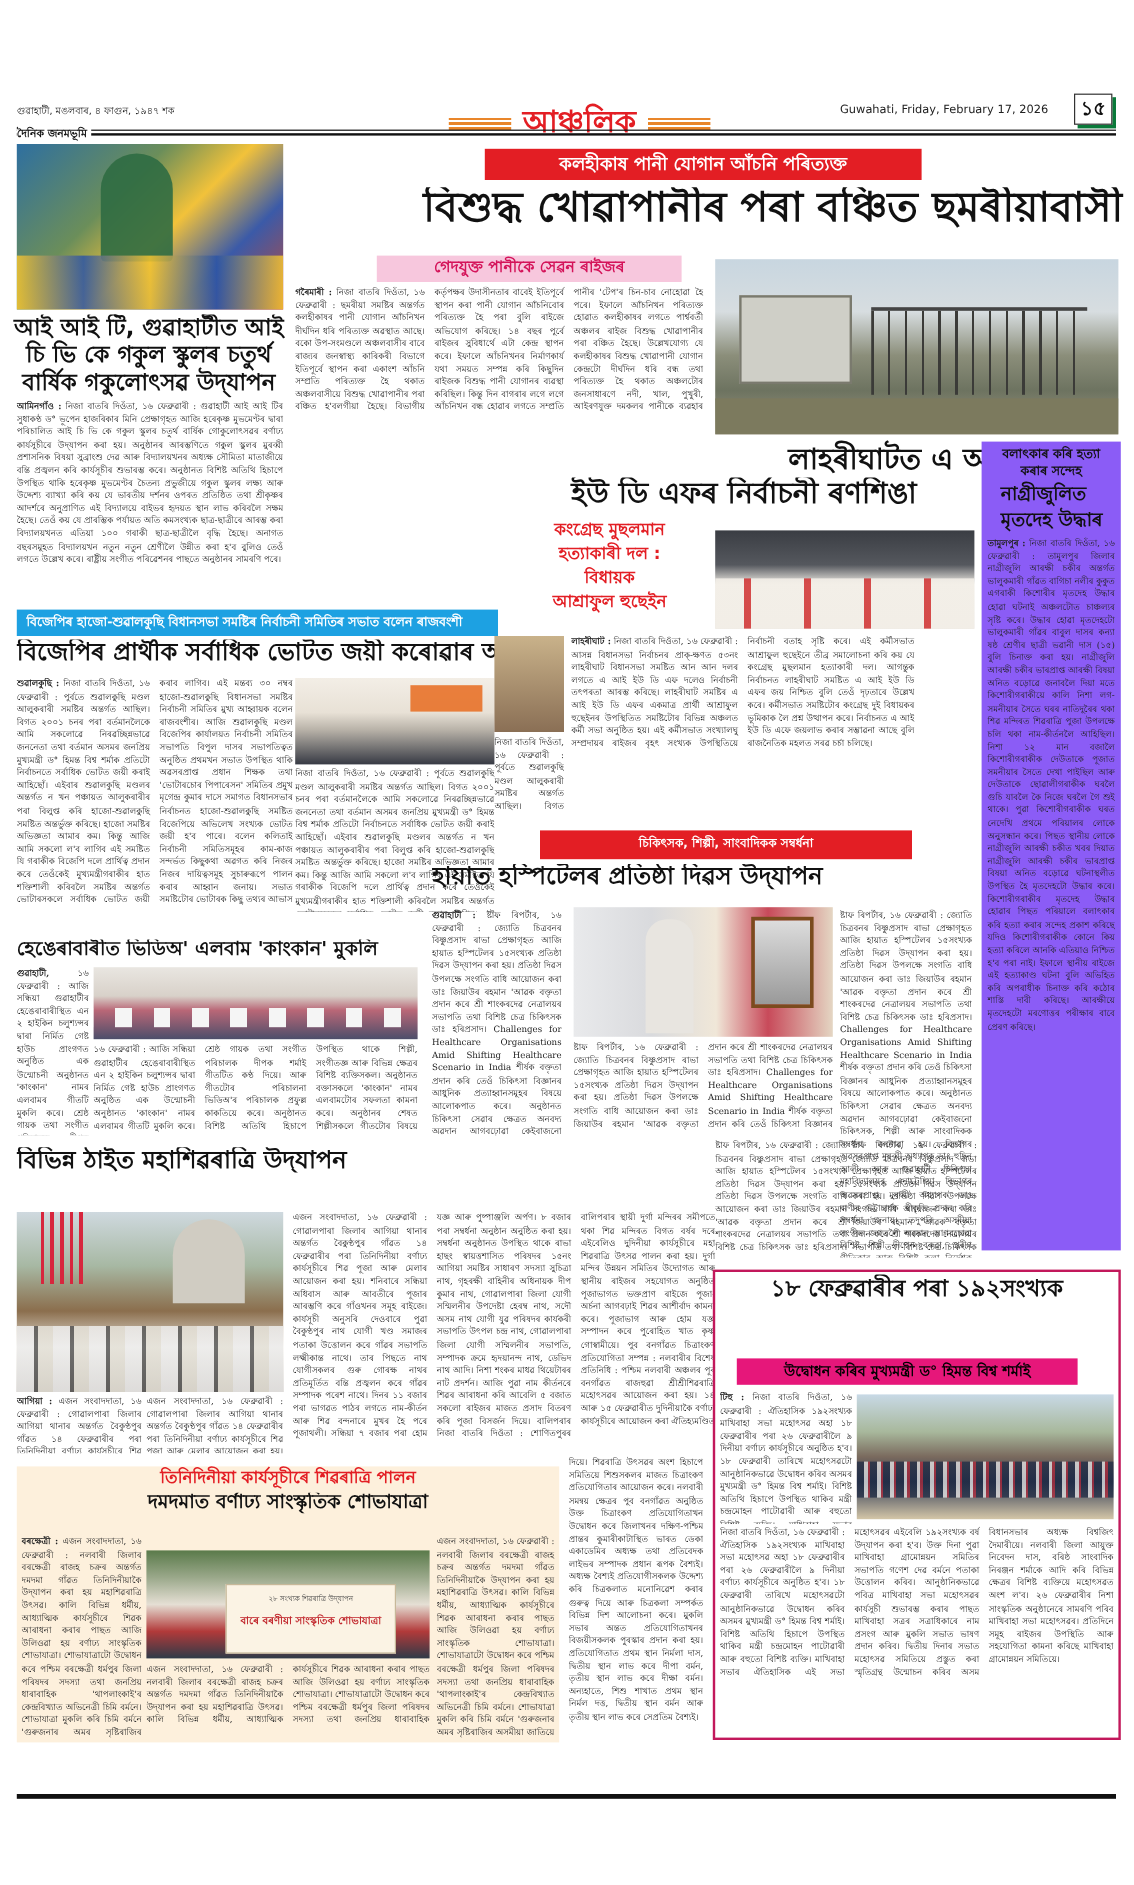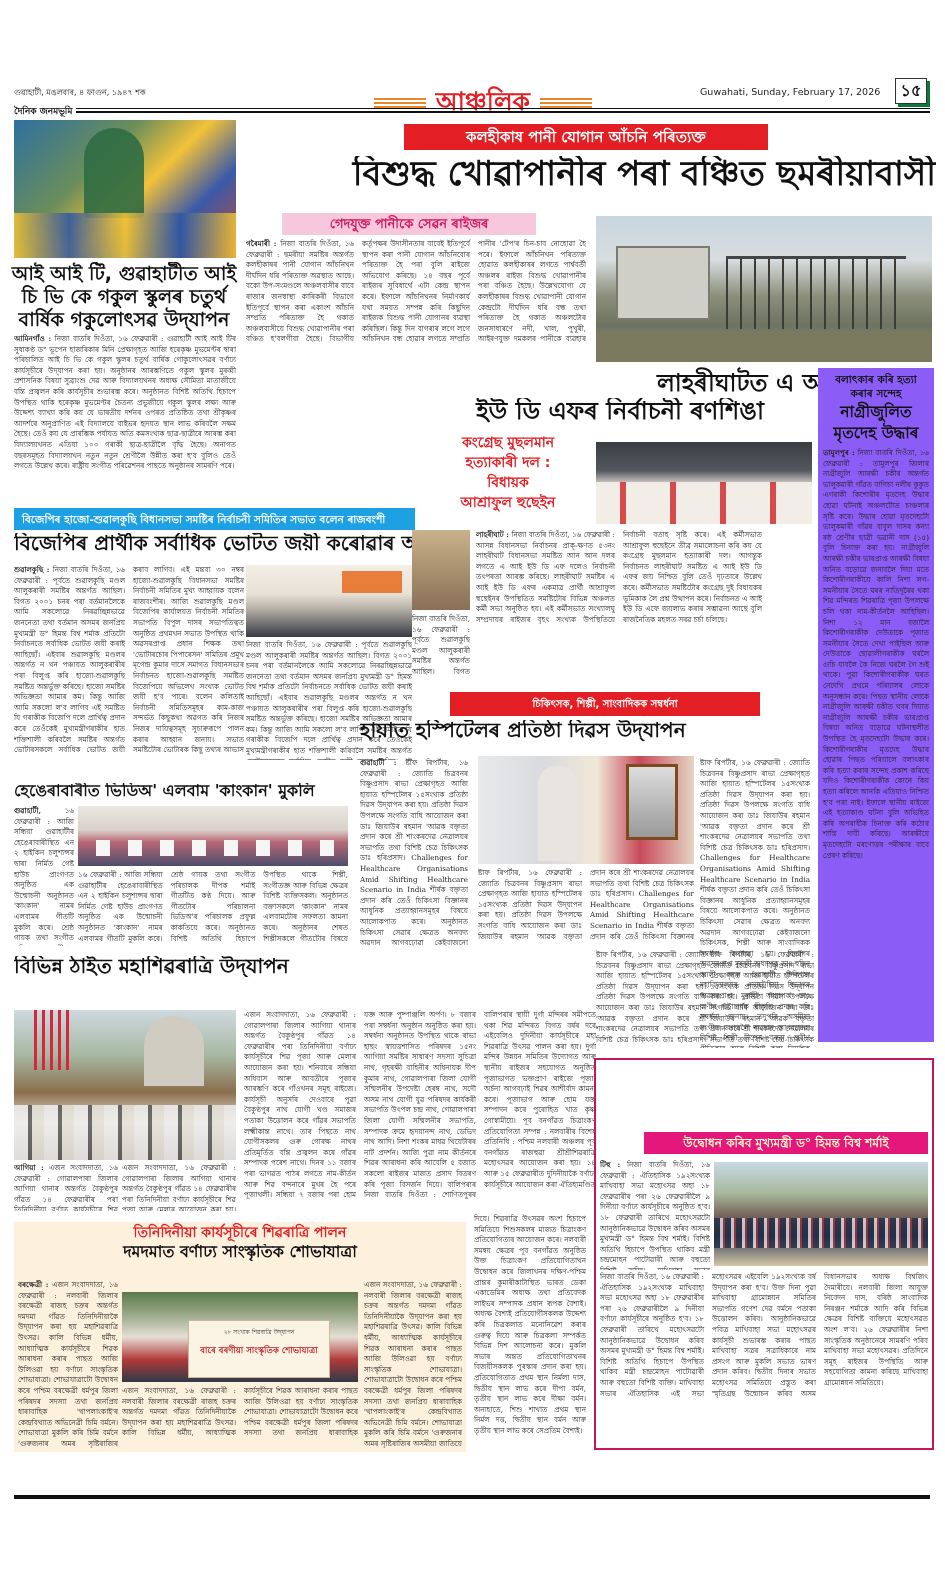--- a/index.html
+++ b/index.html
@@ -5,41 +5,41 @@
   html,body{margin:0;padding:0;background:#fff;}
   body{width:945px;height:1571px;position:relative;overflow:hidden;font-family:"DejaVu Sans",sans-serif;color:#111;}
   .abs{position:absolute;}
   .body-text{font-family:"DejaVu Serif",serif;font-size:7.2px;line-height:10.6px;color:#222;text-align:justify;overflow:hidden;}
   .body-text b{font-weight:bold;}
   .cols2{column-count:2;column-gap:8px;}
   .cols3{column-count:3;column-gap:8px;}
   .hl{font-family:"DejaVu Sans",sans-serif;font-weight:bold;color:#111;line-height:1.05;white-space:nowrap;overflow:hidden;}
   .hl-center{text-align:center;}
   .kicker-red{background:#e31e24;color:#fff;text-align:center;font-weight:bold;}
-  .kicker-pink{background:#f7c7dd;color:#d4145a;text-align:center;font-weight:bold;}
+  .kicker-pink{background:#f7c7dd;color:#d4145a;text-align:center;font-weight:bold;margin-left:32px;}
   .kicker-blue{background:#1da1e2;color:#fff;font-weight:bold;padding-left:8px;}
   .photo{overflow:hidden;}
   
   .mast-left{left:14px;top:86px;font-size:8px;color:#222;}
   .mast-right{left:700px;top:86px;font-size:9.5px;color:#222;}
   .pageno{left:895px;top:78px;width:30px;height:24px;border:1px solid #333;background:#fff;box-shadow:3px 3px 0 #0a7a3a;font-weight:bold;font-size:16px;text-align:center;line-height:24px;}
   .logo{left:352px;top:82px;width:240px;height:30px;text-align:right;}
   .logo-word{display:inline-block;color:#e31e24;font-weight:bold;font-size:25px;padding:0 10px;vertical-align:middle;}
   .logo-bar{display:inline-block;width:52px;height:12px;vertical-align:middle;background:repeating-linear-gradient(#e9862a 0 2px,transparent 2px 4px);}
   .rule{left:14px;width:916px;height:2px;background:#111;}
   .section-tag{left:14px;top:104px;font-size:9px;font-weight:bold;background:#fff;padding-right:4px;}
 </style>
 </head>
 <body>
 
 <div class="abs mast-left">গুৱাহাটী, মঙলবাৰ, ৪ ফাগুন, ১৯৪৭ শক</div>
 <div class="abs logo">
   <span class="logo-bar"></span><span class="logo-word">আঞ্চলিক</span><span class="logo-bar"></span>
 </div>
-<div class="abs mast-right">Guwahati, Sunday, February 17, 2026</div>
+<div class="abs mast-right">Guwahati, Friday, February 17, 2026</div>
 <div class="abs pageno">১৫</div>
 <div class="abs rule" style="top:108px;height:1px;"></div>
 <div class="abs rule" style="top:111px;height:2px;"></div>
 <div class="abs section-tag">দৈনিক জনমভূমি</div>
 
 <div class="abs photo" style="left:14px;top:120px;width:222px;height:138px;background:linear-gradient(135deg,#2e6fa0 0%,#6b8e5a 35%,#f2c23a 55%,#3b5aa8 75%,#c04a3a 100%);">
   <div style="position:absolute;left:70px;top:8px;width:60px;height:90px;border-radius:30px 30px 4px 4px;background:#2f6b43;opacity:.9;"></div>
   <div style="position:absolute;left:0;bottom:0;width:100%;height:45px;background:linear-gradient(90deg,#f4c430,#2d55a5,#f4c430,#2d55a5,#f4c430);opacity:.85;"></div>
 </div>
 <div class="abs hl hl-center" style="left:10px;top:262px;width:228px;font-size:19px;line-height:23px;">
@@ -72,21 +72,21 @@
 <div class="abs photo" style="left:596px;top:442px;width:216px;height:82px;background:linear-gradient(180deg,#3a3d43 0%,#55585e 35%,#f1ede6 55%,#e9e4dc 100%);">
   <div style="position:absolute;left:0;top:40px;width:100%;height:42px;background:repeating-linear-gradient(90deg,#f3efe8 0 24px,#d23a3a 24px 30px,#f3efe8 30px 50px);opacity:.9;"></div>
 </div>
 <div class="abs body-text cols2" style="left:476px;top:530px;width:286px;height:150px;"><b>লাহৰীঘাট :</b> <span>নিজা বাতৰি দিওঁতা, ১৬ ফেব্ৰুৱাৰী : আসন্ন বিধানসভা নিৰ্বাচনৰ প্ৰাক্-ক্ষণত ৫৩নং লাহৰীঘাট বিধানসভা সমষ্টিত আন আন দলৰ লগতে এ আই ইউ ডি এফ দলেও নিৰ্বাচনী তৎপৰতা আৰম্ভ কৰিছে। লাহৰীঘাট সমষ্টিৰ এ আই ইউ ডি এফৰ একমাত্ৰ প্ৰাৰ্থী আশ্ৰাফুল হুছেইনৰ উপস্থিতিত সমষ্টিটোৰ বিভিন্ন অঞ্চলত কৰ্মী সভা অনুষ্ঠিত হয়। এই কৰ্মীসভাত সংখ্যালঘু সম্প্ৰদায়ৰ ৰাইজৰ বৃহৎ সংখ্যক উপস্থিতিয়ে নিৰ্বাচনী বতাহ সৃষ্টি কৰে। এই কৰ্মীসভাত আশ্ৰাফুল হুছেইনে তীব্ৰ সমালোচনা কৰি কয় যে কংগ্ৰেছ মুছলমান হত্যাকাৰী দল। আগন্তুক নিৰ্বাচনত লাহৰীঘাট সমষ্টিত এ আই ইউ ডি এফৰ জয় নিশ্চিত বুলি তেওঁ দৃঢ়তাৰে উল্লেখ কৰে। কৰ্মীসভাত সমষ্টিটোৰ কংগ্ৰেছ দুই বিধায়কৰ ভূমিকাক লৈ প্ৰশ্ন উত্থাপন কৰে। নিৰ্বাচনত এ আই ইউ ডি এফে জয়লাভ কৰাৰ সম্ভাৱনা আছে বুলি ৰাজনৈতিক মহলত সৰৱ চৰ্চা চলিছে।</span></div>
 
 <div class="abs" style="left:818px;top:368px;width:116px;height:674px;background:#8b5cf6;">
   <div style="text-align:center;font-weight:bold;font-size:10.5px;line-height:14px;margin-top:4px;">
     <div>বলাৎকাৰ কৰি হত্যা</div>
     <div>কৰাৰ সন্দেহ</div>
   </div>
-  <div style="text-align:center;font-weight:bold;font-size:15.5px;line-height:21px;margin-top:2px;">
+  <div style="text-align:left;font-weight:bold;font-size:15.5px;line-height:21px;margin-top:2px;margin-left:16px;">
     <div>নাগ্ৰীজুলিত</div>
     <div>মৃতদেহ উদ্ধাৰ</div>
   </div>
   <div class="body-text" style="padding:4px 5px 0 5px;height:590px;"><b>তামুলপুৰ :</b> <span>নিজা বাতৰি দিওঁতা, ১৬ ফেব্ৰুৱাৰী : তামুলপুৰ জিলাৰ নাগ্ৰীজুলি আৰক্ষী চকীৰ অন্তৰ্গত ভালুকমাৰী গাঁৱত বাগিচা নলীৰ কুকুত এগৰাকী কিশোৰীৰ মৃতদেহ উদ্ধাৰ হোৱা ঘটনাই অঞ্চলটোত চাঞ্চল্যৰ সৃষ্টি কৰে। উদ্ধাৰ হোৱা মৃতদেহটো ভালুকমাৰী গাঁৱৰ বাবুল দাসৰ কন্যা ষষ্ঠ শ্ৰেণীৰ ছাত্ৰী ভৱানী দাস (১৫) বুলি চিনাক্ত কৰা হয়। নাগ্ৰীজুলি আৰক্ষী চকীৰ ভাৰপ্ৰাপ্ত আৰক্ষী বিষয়া অনিত বড়োৱে জনাবলৈ দিয়া মতে কিশোৰীগৰাকীয়ে কালি নিশা লগ-সমনীয়াৰ সৈতে ঘৰৰ নাতিদূৰৈৰ থকা শিৱ মন্দিৰত শিৱৰাত্ৰি পূজা উপলক্ষে চলি থকা নাম-কীৰ্তনলৈ আহিছিল। নিশা ১২ মান বজালৈ কিশোৰীগৰাকীক দেউতাকে পূজাত সমনীয়াৰ সৈতে দেখা পাইছিল আৰু দেউতাকে ছোৱালীগৰাকীক ঘৰলৈ গুচি যাবলৈ কৈ নিজে ঘৰলৈ গৈ শুই থাকে। পুৱা কিশোৰীগৰাকীক ঘৰত নেদেখি প্ৰথমে পৰিয়ালৰ লোকে অনুসন্ধান কৰে। পিছত স্থানীয় লোকে নাগ্ৰীজুলি আৰক্ষী চকীত খবৰ দিয়াত নাগ্ৰীজুলি আৰক্ষী চকীৰ ভাৰপ্ৰাপ্ত বিষয়া অনিত বড়োৱে ঘটনাস্থলীত উপস্থিত হৈ মৃতদেহটো উদ্ধাৰ কৰে। কিশোৰীগৰাকীৰ মৃতদেহ উদ্ধাৰ হোৱাৰ পিছত পৰিয়ালে বলাৎকাৰ কৰি হত্যা কৰাৰ সন্দেহ প্ৰকাশ কৰিছে যদিও কিশোৰীগৰাকীক কোনে কিয় হত্যা কৰিলে আনকি এতিয়াও নিশ্চিত হ'ব পৰা নাই। ইফালে স্থানীয় ৰাইজে এই হত্যাকাণ্ড ঘটনা বুলি অভিহিত কৰি অপৰাধীক চিনাক্ত কৰি কঠোৰ শাস্তি দাবী কৰিছে। আৰক্ষীয়ে মৃতদেহটো মৰণোত্তৰ পৰীক্ষাৰ বাবে প্ৰেৰণ কৰিছে।</span></div>
 </div>
 
 <div class="abs kicker-blue" style="left:14px;top:508px;width:393px;height:22px;font-size:10.5px;line-height:22px;white-space:nowrap;overflow:hidden;">বিজেপিৰ হাজো-শুৱালকুছি বিধানসভা সমষ্টিৰ নিৰ্বাচনী সমিতিৰ সভাত বলেন ৰাজবংশী</div>
 <div class="abs hl" style="left:14px;top:533px;width:400px;font-size:20px;">বিজেপিৰ প্ৰাৰ্থীক সৰ্বাধিক ভোটত জয়ী কৰোৱাৰ আহ্বান</div>
 <div class="abs body-text" style="left:14px;top:565px;width:230px;height:195px;column-count:2;column-gap:8px;"><b>শুৱালকুছি :</b> <span>নিজা বাতৰি দিওঁতা, ১৬ ফেব্ৰুৱাৰী : পূৰ্বতে শুৱালকুছি মণ্ডল আলুকৰাৰী সমষ্টিৰ অন্তৰ্গত আছিল। বিগত ২০০১ চনৰ পৰা বৰ্তমানলৈকে আমি সকলোৱে নিৰৱচ্ছিন্নভাৱে জননেতা তথা বৰ্তমান অসমৰ জনপ্ৰিয় মুখ্যমন্ত্ৰী ড° হিমন্ত বিশ্ব শৰ্মাক প্ৰতিটো নিৰ্বাচনতে সৰ্বাধিক ভোটত জয়ী কৰাই আহিছোঁ। এইবাৰ শুৱালকুছি মণ্ডলৰ অন্তৰ্গত ন খন পঞ্চায়ত আলুকৰাৰীৰ পৰা বিলুপ্ত কৰি হাজো-শুৱালকুছি সমষ্টিত অন্তৰ্ভুক্ত কৰিছে। হাজো সমষ্টিৰ অভিজ্ঞতা আমাৰ কম। কিন্তু আজি আমি সকলো ল'ব লাগিব এই সমষ্টিত যি গৰাকীক বিজেপি দলে প্ৰাৰ্থিত্ব প্ৰদান কৰে তেওঁকেই মুখ্যমন্ত্ৰীগৰাকীৰ হাত শক্তিশালী কৰিবলৈ সমষ্টিৰ অন্তৰ্গত ভোটাৰসকলে সৰ্বাধিক ভোটত জয়ী কৰাব লাগিব। এই মন্তব্য ৩০ নম্বৰ হাজো-শুৱালকুছি বিধানসভা সমষ্টিৰ নিৰ্বাচনী সমিতিৰ মুখ্য আহ্বায়ক বলেন ৰাজবংশীৰ। আজি শুৱালকুছি মণ্ডল বিজেপিৰ কাৰ্যালয়ত নিৰ্বাচনী সমিতিৰ সভাপতি বিপুল দাসৰ সভাপতিত্বত অনুষ্ঠিত প্ৰথমখন সভাত উপস্থিত থাকি অৱসৰপ্ৰাপ্ত প্ৰধান শিক্ষক তথা 'ভোটাৰচোৰ পিপাৰেসন' সমিতিৰ প্ৰমুখ মৃগেন্দ্ৰ কুমাৰ দাসে সমাগত বিধানসভাৰ নিৰ্বাচনত হাজো-শুৱালকুছি সমষ্টিত বিজেপিয়ে অভিলেখ সংখ্যক ভোটত জয়ী হ'ব পাৰে। বলেন কলিতাই নিৰ্বাচনী সমিতিসমূহৰ কাম-কাজ সন্দৰ্ভত কিছুকথা অৱগত কৰি নিজৰ নিজৰ দায়িত্বসমূহ সুচাৰুৰূপে পালন কৰাৰ আহ্বান জনায়। সভাত সমষ্টিটোৰ ভোটাৰক কিছু তথ্যৰ আভাস দিয়ে কিশোৰ মালাকাৰে। সভাত শুৱালকুছি মণ্ডল বিজেপিৰ সভাপতি ধীৰাজ মহন্ত, সম্পাদক ফুলমণি দাস, প্ৰকাশ দাস, ভবেশ দাস প্ৰমুখ্যে কেইবাজনে ভাষণ দি হাজো-শুৱালকুছি সমষ্টিত শক্তিশালী প্ৰচাৰ চলোৱাৰ আহ্বান জনায়।</span></div>
 <div class="abs photo" style="left:246px;top:565px;width:166px;height:72px;background:linear-gradient(180deg,#f3eee6 0%,#e8e1d6 40%,#b8b2a8 60%,#373a44 100%);">
@@ -136,21 +136,22 @@
     <div style="font-size:8.5px;text-align:center;color:#c1272d;font-weight:bold;margin-top:6px;white-space:nowrap;overflow:hidden;">বাৰে বৰণীয়া সাংস্কৃতিক শোভাযাত্ৰা</div>
   </div>
 </div>
 <div class="abs body-text cols2" style="left:122px;top:1386px;width:236px;height:62px;"><span>এজন সংবাদদাতা, ১৬ ফেব্ৰুৱাৰী : নলবাৰী জিলাৰ বৰক্ষেত্ৰী ৰাজহ চক্ৰৰ অন্তৰ্গত দমদমা গাঁৱত তিনিদিনীয়াকৈ উদ্‌যাপন কৰা হয় মহাশিৱৰাত্ৰি উৎসৱ। কালি বিভিন্ন ধৰ্মীয়, আধ্যাত্মিক কাৰ্যসূচীৰে শিৱক আৰাধনা কৰাৰ পাছত আজি উলিওৱা হয় বৰ্ণাঢ্য সাংস্কৃতিক শোভাযাত্ৰা। শোভাযাত্ৰাটো উদ্বোধন কৰে পশ্চিম বৰক্ষেত্ৰী ধৰ্মপুৰ জিলা পৰিষদৰ সদস্যা তথা জনপ্ৰিয় ধাৰাবাহিক 'থাপলাংকাই'ৰ কেন্দ্ৰবিখ্যাত অভিনেত্ৰী চিমি বৰ্মনে। শোভাযাত্ৰা মুকলি কৰি চিমি বৰ্মনে 'গুৰুজনাৰ অমৰ সৃষ্টিৰাজিৰ অসমীয়া জাতিয়ে জীয়াই ৰাখিব লাগিব' বুলি উল্লেখ কৰে। অসমীয়া জাতি-জনগোষ্ঠীৰ বিভিন্ন কৃষ্টি-সংস্কৃতি সমাহাৰসমূহ উপস্থাপন কৰি দমদমা গাঁৱৰ মাজেৰে উলিওৱা শোভাযাত্ৰাটোৱে মুগ্ধ হৈ পৰে গাঁওবাসী। বিয়লি সহস্ৰাধিক ৰাইজৰ উপস্থিতিত নাগাবা নাম পৰিবেশন কৰে বৰিয়াৰ হীৰামণি বৈশ্যই। নিশা বৰতলা গাঁৱৰ নৱজাগৰণ ভ্ৰাম্যমাণ নাট্যদলে নাট প্ৰদৰ্শন কৰে। কাৰ্যসূচী অনুসৰি কাইলৈ পুৱা শৈশৱৰ প্ৰতিযোগিতা, চিত্ৰাংকণ প্ৰতিযোগিতা আৰু বুদ্ধিমত্তাৰ প্ৰতিযোগিতা অনুষ্ঠিত হ'ব। বিয়লি অসমীয়া গীতৰ আধাৰত নৃত্য প্ৰতিযোগিতা আৰু নিশা অনুষ্ঠিতব্য সাংস্কৃতিক সন্ধিয়া উদ্বোধন কৰিব অসম জাতীয়তাবাদী যুৱ-ছাত্ৰ পৰিষদৰ কেন্দ্ৰীয় সাধাৰণ সম্পাদক ৰামেন্দ্ৰ বাৰাজে। মহাশিৱৰাত্ৰি উৎসৱৰ পতাকা উত্তোলন কৰে মাধ্যমিক বিদ্যালয়ৰ শিক্ষক নৱেন দাস। সমিতিৰ উপ-সভাপতি চিত্তৰঞ্জন তালুকদাৰে শিৱ মন্দিৰ প্ৰাংগণত গছপুলি ৰোপণ কৰে যোগেন্দ্ৰ নাথ বৰ্মন, প্ৰবীণ তালুকদাৰ, লক্ষীকান্ত বৰ্মন আৰু কৃষ্ণকান্ত হাজৰিকাই বন্তি প্ৰজ্বলন কৰে হিতেশ গোস্বামী, চৰিন তালুকদাৰ, সুবেন্দ্ৰ নাথ হাজৰিকা, ভুৱনেশ্বৰ নাথ আৰু নৃপেন্দ্ৰ নাথ বৰ্মনে। নিশা অধিবেশনত ভ্ৰাম্যমাণ নাট্যদলৰ নাট প্ৰদৰ্শন কৰে।</span></div>
 <div class="abs body-text" style="left:364px;top:1280px;width:98px;height:168px;"><span>এজন সংবাদদাতা, ১৬ ফেব্ৰুৱাৰী : নলবাৰী জিলাৰ বৰক্ষেত্ৰী ৰাজহ চক্ৰৰ অন্তৰ্গত দমদমা গাঁৱত তিনিদিনীয়াকৈ উদ্‌যাপন কৰা হয় মহাশিৱৰাত্ৰি উৎসৱ। কালি বিভিন্ন ধৰ্মীয়, আধ্যাত্মিক কাৰ্যসূচীৰে শিৱক আৰাধনা কৰাৰ পাছত আজি উলিওৱা হয় বৰ্ণাঢ্য সাংস্কৃতিক শোভাযাত্ৰা। শোভাযাত্ৰাটো উদ্বোধন কৰে পশ্চিম বৰক্ষেত্ৰী ধৰ্মপুৰ জিলা পৰিষদৰ সদস্যা তথা জনপ্ৰিয় ধাৰাবাহিক 'থাপলাংকাই'ৰ কেন্দ্ৰবিখ্যাত অভিনেত্ৰী চিমি বৰ্মনে। শোভাযাত্ৰা মুকলি কৰি চিমি বৰ্মনে 'গুৰুজনাৰ অমৰ সৃষ্টিৰাজিৰ অসমীয়া জাতিয়ে জীয়াই ৰাখিব লাগিব' বুলি উল্লেখ কৰে। অসমীয়া জাতি-জনগোষ্ঠীৰ বিভিন্ন কৃষ্টি-সংস্কৃতি সমাহাৰসমূহ উপস্থাপন কৰি দমদমা গাঁৱৰ মাজেৰে উলিওৱা শোভাযাত্ৰাটোৱে মুগ্ধ হৈ পৰে গাঁওবাসী। বিয়লি সহস্ৰাধিক ৰাইজৰ উপস্থিতিত নাগাবা নাম পৰিবেশন কৰে বৰিয়াৰ হীৰামণি বৈশ্যই। নিশা বৰতলা গাঁৱৰ নৱজাগৰণ ভ্ৰাম্যমাণ নাট্যদলে নাট প্ৰদৰ্শন কৰে। কাৰ্যসূচী অনুসৰি কাইলৈ পুৱা শৈশৱৰ প্ৰতিযোগিতা, চিত্ৰাংকণ প্ৰতিযোগিতা আৰু বুদ্ধিমত্তাৰ প্ৰতিযোগিতা অনুষ্ঠিত হ'ব। বিয়লি অসমীয়া গীতৰ আধাৰত নৃত্য প্ৰতিযোগিতা আৰু নিশা অনুষ্ঠিতব্য সাংস্কৃতিক সন্ধিয়া উদ্বোধন কৰিব অসম জাতীয়তাবাদী যুৱ-ছাত্ৰ পৰিষদৰ কেন্দ্ৰীয় সাধাৰণ সম্পাদক ৰামেন্দ্ৰ বাৰাজে। মহাশিৱৰাত্ৰি উৎসৱৰ পতাকা উত্তোলন কৰে মাধ্যমিক বিদ্যালয়ৰ শিক্ষক নৱেন দাস। সমিতিৰ উপ-সভাপতি চিত্তৰঞ্জন তালুকদাৰে শিৱ মন্দিৰ প্ৰাংগণত গছপুলি ৰোপণ কৰে যোগেন্দ্ৰ নাথ বৰ্মন, প্ৰবীণ তালুকদাৰ, লক্ষীকান্ত বৰ্মন আৰু কৃষ্ণকান্ত হাজৰিকাই বন্তি প্ৰজ্বলন কৰে হিতেশ গোস্বামী, চৰিন তালুকদাৰ, সুবেন্দ্ৰ নাথ হাজৰিকা, ভুৱনেশ্বৰ নাথ আৰু নৃপেন্দ্ৰ নাথ বৰ্মনে। নিশা অধিবেশনত ভ্ৰাম্যমাণ নাট্যদলৰ নাট প্ৰদৰ্শন কৰে।</span></div>
 
 <div class="abs body-text" style="left:474px;top:1214px;width:112px;height:240px;"><span>দিয়ে। শিৱৰাত্ৰি উৎসৱৰ অংশ হিচাপে সমিতিয়ে শিশুসকলৰ মাজত চিত্ৰাংকণ প্ৰতিযোগিতাৰ আয়োজন কৰে। নলবাৰী সমন্বয় ক্ষেত্ৰৰ পূব বনগাঁৱত অনুষ্ঠিত উক্ত চিত্ৰাংকণ প্ৰতিযোগিতাখন উদ্বোধন কৰে জিলাখনৰ দক্ষিণ-পশ্চিম প্ৰান্তৰ কুমাৰীকাটাস্থিত ভাৰত ডেকা একাডেমিৰ অধ্যক্ষ তথা প্ৰতিবেদক লাইভৰ সম্পাদক প্ৰধান ৰূপক বৈশ্যই। অধ্যক্ষ বৈশ্যই প্ৰতিযোগীসকলক উদ্দেশ্য কৰি চিত্ৰকলাত মনোনিৱেশ কৰাৰ গুৰুত্ব দিয়ে আৰু চিত্ৰকলা সম্পৰ্কত বিভিন্ন দিশ আলোচনা কৰে। মুকলি সভাৰ অন্তত প্ৰতিযোগিতাখনৰ বিজয়ীসকলক পুৰস্কাৰ প্ৰদান কৰা হয়। প্ৰতিযোগিতাত প্ৰথম স্থান নিৰ্মলা দাস, দ্বিতীয় স্থান লাভ কৰে দীপা বৰ্মন, তৃতীয় স্থান লাভ কৰে দীক্ষা বৰ্মন। অন্যহাতে, শিশু শাখাত প্ৰথম স্থান নিৰ্মল দত্ত, দ্বিতীয় স্থান বৰ্মন আৰু তৃতীয় স্থান লাভ কৰে সেপ্ৰতিম বৈশ্যই।</span></div>
 
 <div class="abs" style="left:594px;top:1058px;width:340px;height:392px;border:2px solid #c2185b;box-sizing:border-box;"></div>
 <div class="abs hl hl-center" style="left:596px;top:1062px;width:336px;font-size:19px;line-height:25px;">
+  <div>১৮ ফেব্ৰুৱাৰীৰ পৰা ১৯২সংখ্যক</div>
 </div>
-<div class="abs" style="left:644px;top:1132px;width:284px;height:22px;background:#e6177a;color:#fef9c3;font-weight:bold;font-size:12px;line-height:22px;text-align:center;white-space:nowrap;overflow:hidden;">উদ্বোধন কৰিব মুখ্যমন্ত্ৰী ড° হিমন্ত বিশ্ব শৰ্মাই</div>
+<div class="abs" style="left:614px;top:1132px;width:284px;height:22px;background:#e6177a;color:#000000;font-weight:bold;font-size:12px;line-height:22px;text-align:center;white-space:nowrap;overflow:hidden;">উদ্বোধন কৰিব মুখ্যমন্ত্ৰী ড° হিমন্ত বিশ্ব শৰ্মাই</div>
 <div class="abs body-text" style="left:600px;top:1160px;width:110px;height:110px;"><b>টিহু :</b> <span>নিজা বাতৰি দিওঁতা, ১৬ ফেব্ৰুৱাৰী : ঐতিহাসিক ১৯২সংখ্যক মাখিবাহা সভা মহোৎসৱ অহা ১৮ ফেব্ৰুৱাৰীৰ পৰা ২৬ ফেব্ৰুৱাৰীলৈ ৯ দিনীয়া বৰ্ণাঢ্য কাৰ্যসূচীৰে অনুষ্ঠিত হ'ব। ১৮ ফেব্ৰুৱাৰী তাৰিখে মহোৎসৱটো আনুষ্ঠানিকভাৱে উদ্বোধন কৰিব অসমৰ মুখ্যমন্ত্ৰী ড° হিমন্ত বিশ্ব শৰ্মাই। বিশিষ্ট অতিথি হিচাপে উপস্থিত থাকিব মন্ত্ৰী চন্দ্ৰমোহন পাটোৱাৰী আৰু বহুতো বিশিষ্ট ব্যক্তি। মাখিবাহা সভাৰ ঐতিহাসিক এই সভা মহোৎসৱৰ এইবেলি ১৯২সংখ্যক বৰ্ষ উদ্‌যাপন কৰা হ'ব। উক্ত দিনা পুৱা মাখিবাহা গ্ৰামোন্নয়ন সমিতিৰ সভাপতি গণেশ দেৱ বৰ্মনে পতাকা উত্তোলন কৰিব। আনুষ্ঠানিকভাৱে পবিত্ৰ মাখিবাহা সভা মহোৎসৱৰ কাৰ্যসূচী শুভাৰম্ভ কৰাৰ পাছত মাখিবাহা সত্ৰৰ সত্ৰাধিকাৰে নাম প্ৰসংগ আৰু মুকলি সভাত ভাষণ প্ৰদান কৰিব। দ্বিতীয় দিনাৰ সভাত মহোৎসৱ সমিতিয়ে প্ৰস্তুত কৰা স্মৃতিগ্ৰন্থ উন্মোচন কৰিব অসম বিধানসভাৰ অধ্যক্ষ বিশ্বজিৎ দৈমাৰীয়ে। নলবাৰী জিলা আয়ুক্ত নিবেদন দাস, বৰিষ্ঠ সাংবাদিক নিৰঞ্জন শৰ্মাকে আদি কৰি বিভিন্ন ক্ষেত্ৰৰ বিশিষ্ট ব্যক্তিয়ে মহোৎসৱত অংশ ল'ব। ২৬ ফেব্ৰুৱাৰীৰ নিশা সাংস্কৃতিক অনুষ্ঠানেৰে সামৰণি পৰিব মাখিবাহা সভা মহোৎসৱৰ। প্ৰতিদিনে সমূহ ৰাইজৰ উপস্থিতি আৰু সহযোগিতা কামনা কৰিছে মাখিবাহা গ্ৰামোন্নয়ন সমিতিয়ে।</span></div>
 <div class="abs photo" style="left:714px;top:1162px;width:214px;height:104px;background:linear-gradient(180deg,#c8d9e6 0%,#a8b89c 30%,#7a6a5e 50%,#2f3a52 70%,#d4c6a8 100%);">
   <div style="position:absolute;left:0;bottom:18px;width:100%;height:30px;background:repeating-linear-gradient(90deg,#1e2a44 0 6px,#eaeaea 6px 9px,#b0283a 9px 11px);opacity:.75;"></div>
 </div>
 <div class="abs body-text cols3" style="left:600px;top:1272px;width:328px;height:172px;"><span>নিজা বাতৰি দিওঁতা, ১৬ ফেব্ৰুৱাৰী : ঐতিহাসিক ১৯২সংখ্যক মাখিবাহা সভা মহোৎসৱ অহা ১৮ ফেব্ৰুৱাৰীৰ পৰা ২৬ ফেব্ৰুৱাৰীলৈ ৯ দিনীয়া বৰ্ণাঢ্য কাৰ্যসূচীৰে অনুষ্ঠিত হ'ব। ১৮ ফেব্ৰুৱাৰী তাৰিখে মহোৎসৱটো আনুষ্ঠানিকভাৱে উদ্বোধন কৰিব অসমৰ মুখ্যমন্ত্ৰী ড° হিমন্ত বিশ্ব শৰ্মাই। বিশিষ্ট অতিথি হিচাপে উপস্থিত থাকিব মন্ত্ৰী চন্দ্ৰমোহন পাটোৱাৰী আৰু বহুতো বিশিষ্ট ব্যক্তি। মাখিবাহা সভাৰ ঐতিহাসিক এই সভা মহোৎসৱৰ এইবেলি ১৯২সংখ্যক বৰ্ষ উদ্‌যাপন কৰা হ'ব। উক্ত দিনা পুৱা মাখিবাহা গ্ৰামোন্নয়ন সমিতিৰ সভাপতি গণেশ দেৱ বৰ্মনে পতাকা উত্তোলন কৰিব। আনুষ্ঠানিকভাৱে পবিত্ৰ মাখিবাহা সভা মহোৎসৱৰ কাৰ্যসূচী শুভাৰম্ভ কৰাৰ পাছত মাখিবাহা সত্ৰৰ সত্ৰাধিকাৰে নাম প্ৰসংগ আৰু মুকলি সভাত ভাষণ প্ৰদান কৰিব। দ্বিতীয় দিনাৰ সভাত মহোৎসৱ সমিতিয়ে প্ৰস্তুত কৰা স্মৃতিগ্ৰন্থ উন্মোচন কৰিব অসম বিধানসভাৰ অধ্যক্ষ বিশ্বজিৎ দৈমাৰীয়ে। নলবাৰী জিলা আয়ুক্ত নিবেদন দাস, বৰিষ্ঠ সাংবাদিক নিৰঞ্জন শৰ্মাকে আদি কৰি বিভিন্ন ক্ষেত্ৰৰ বিশিষ্ট ব্যক্তিয়ে মহোৎসৱত অংশ ল'ব। ২৬ ফেব্ৰুৱাৰীৰ নিশা সাংস্কৃতিক অনুষ্ঠানেৰে সামৰণি পৰিব মাখিবাহা সভা মহোৎসৱৰ। প্ৰতিদিনে সমূহ ৰাইজৰ উপস্থিতি আৰু সহযোগিতা কামনা কৰিছে মাখিবাহা গ্ৰামোন্নয়ন সমিতিয়ে।</span></div>
 
 <div class="abs" style="left:14px;top:1495px;width:916px;height:4px;background:#111;"></div>
 
 </body></html>

